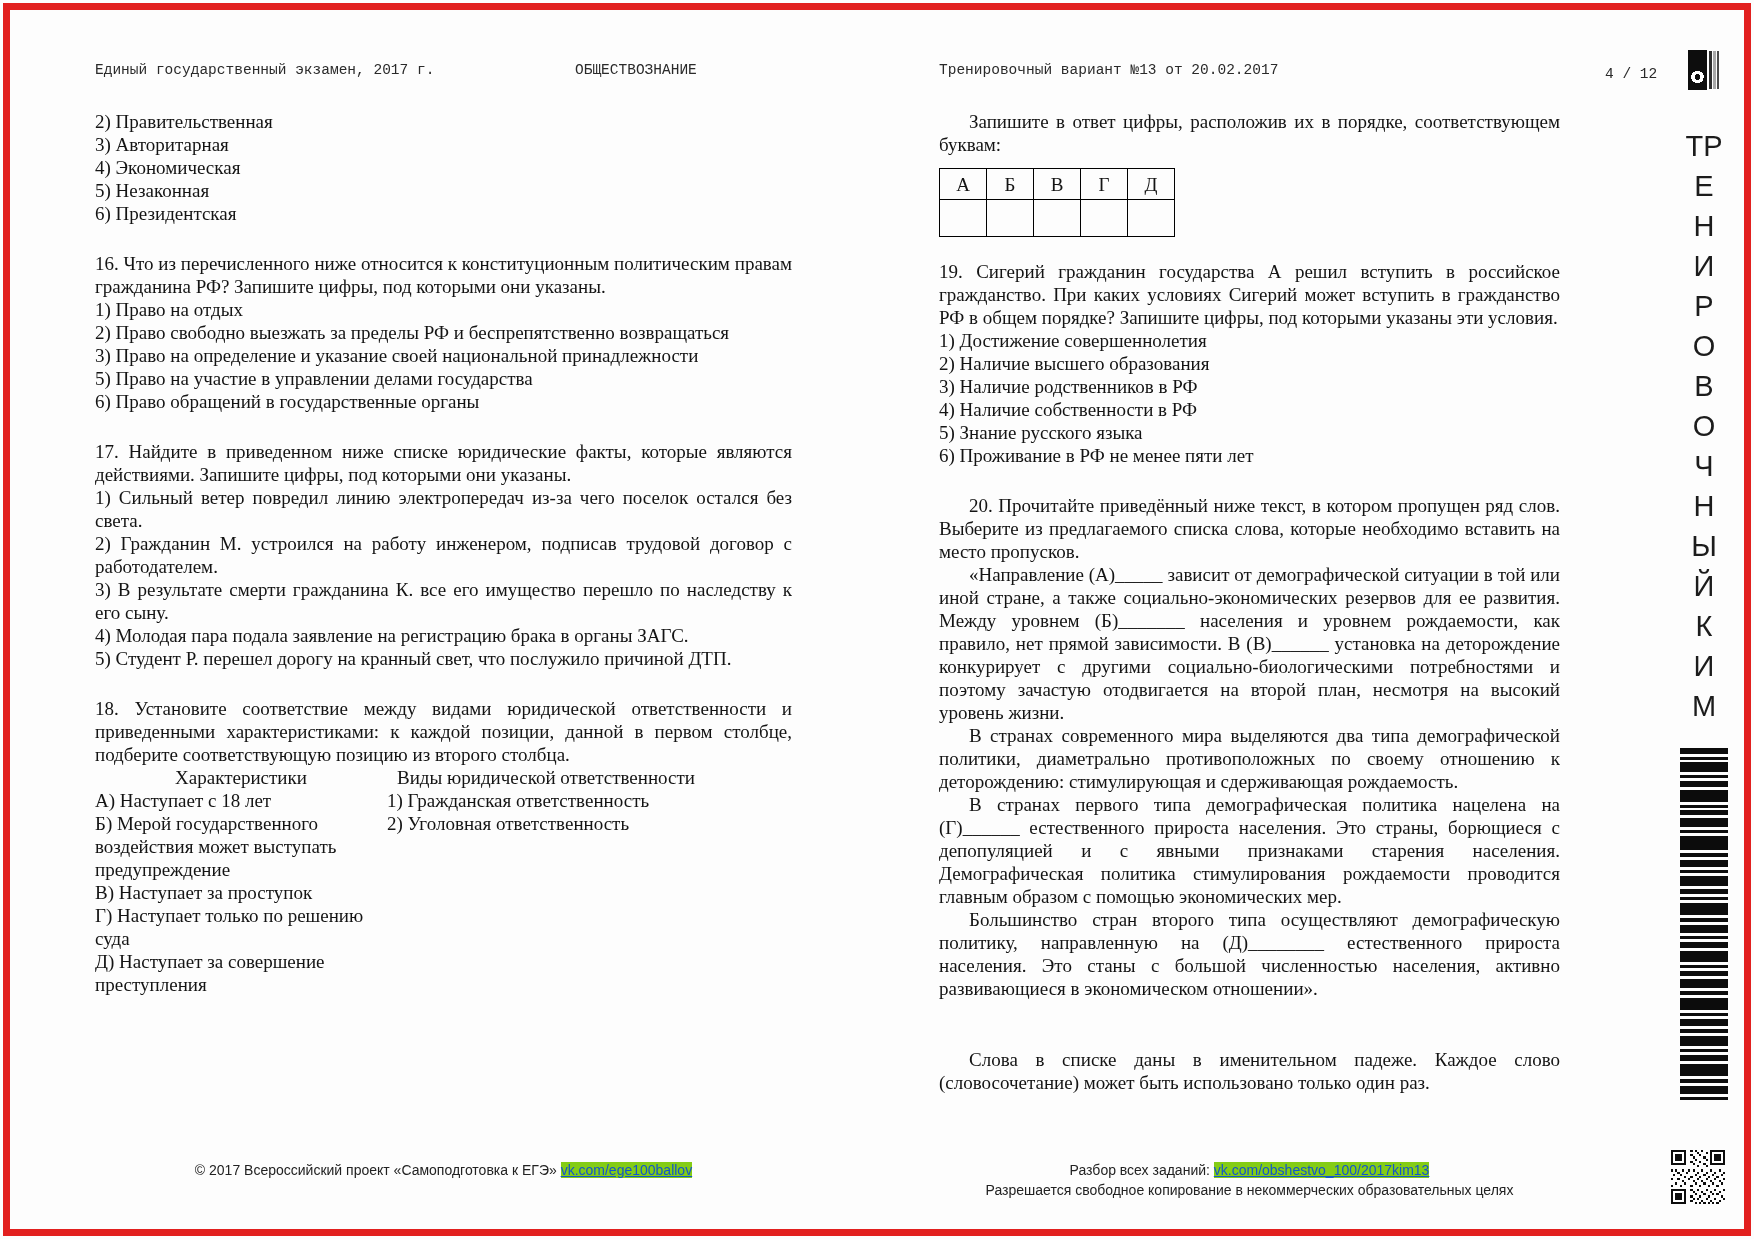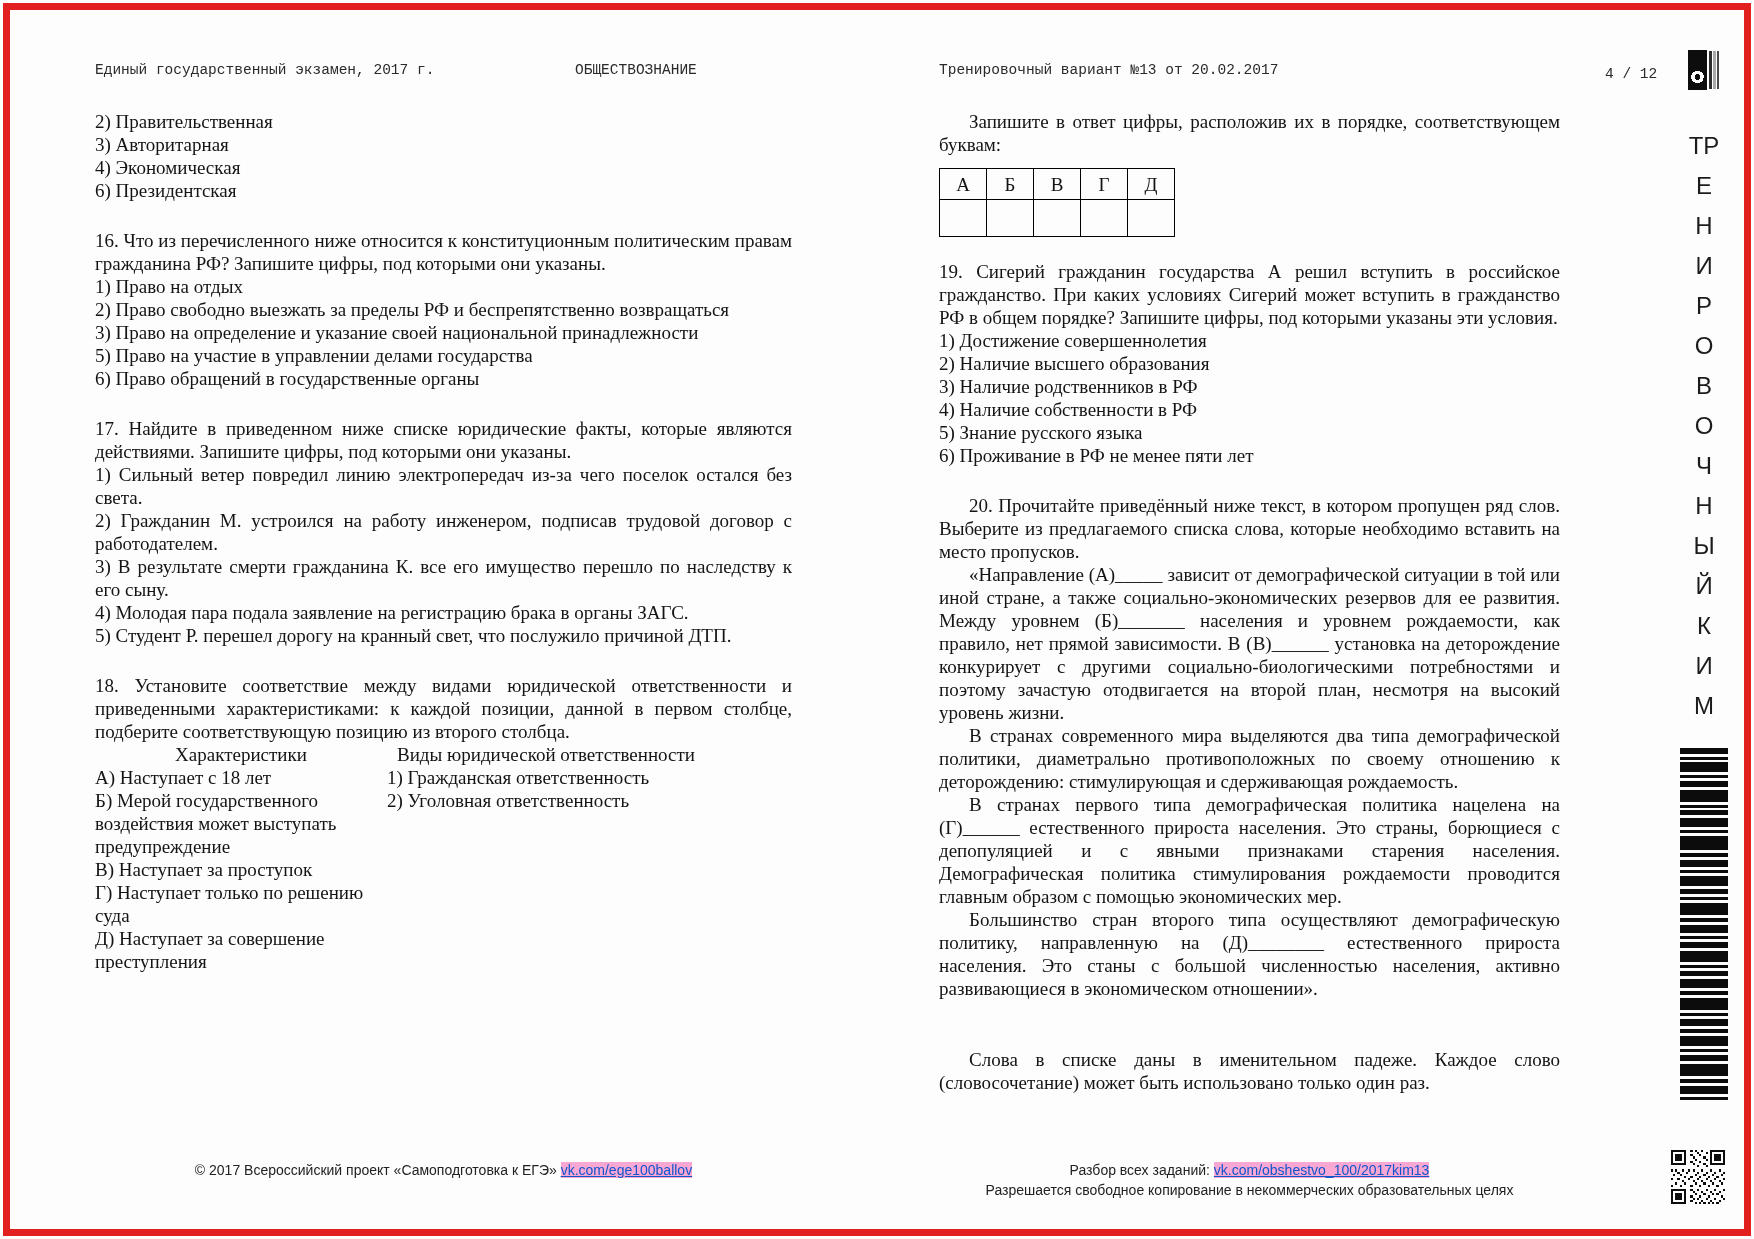--- a/index.html
+++ b/index.html
@@ -62,48 +62,49 @@
   .footer {
     position:absolute; top:1160px;
     font-family:"Liberation Sans", sans-serif;
     font-size:14px; line-height:20px;
     text-align:center; color:#222;
   }
   #footer-left  { left:95px;  width:697px; }
   #footer-right { left:939px; width:621px; }
   .link {
     color:#1155cc; text-decoration:underline;
-    background:#f9a8d4; cursor:pointer;
+    background:#84cc16; cursor:pointer;
   }
 
   
   #kim-vertical {
     position:absolute; left:1679px; top:126px; width:50px;
     font-family:"Liberation Sans", sans-serif;
-    font-size:24px; line-height:40px;
+    font-size:29px; line-height:40px;
     text-align:center; color:#1c1c1c;
   }
   #logo    { position:absolute; left:1688px; top:50px; }
   #barcode { position:absolute; left:1680px; top:748px; }
   #qr      { position:absolute; left:1671px; top:1150px; }
 </style>
 </head>
 <body>
 
 <div class="frame"></div>
 
 <div class="hdr" id="hdr-left">Единый государственный экзамен, 2017 г.</div>
 <div class="hdr" id="hdr-center">ОБЩЕСТВОЗНАНИЕ</div>
 <div class="hdr" id="hdr-right">Тренировочный вариант №13 от 20.02.2017</div>
 <div class="hdr" id="hdr-page">4 / 12</div>
 
 <div class="col" id="col-left">
   <div class="opt">2) Правительственная</div>
   <div class="opt">3) Авторитарная</div>
   <div class="opt">4) Экономическая</div>
+  <div class="opt">5) Незаконная</div>
   <div class="opt">6) Президентская</div>
 
   <p class="mt2">16. Что из перечисленного ниже относится к конституционным политическим правам гражданина РФ? Запишите цифры, под которыми они указаны.</p>
   <div class="opt">1) Право на отдых</div>
   <div class="opt">2) Право свободно выезжать за пределы РФ и беспрепятственно возвращаться</div>
   <div class="opt">3) Право на определение и указание своей национальной принадлежности</div>
   <div class="opt">5) Право на участие в управлении делами государства</div>
   <div class="opt">6) Право обращений в государственные органы</div>
 
   <p class="mt2">17. Найдите в приведенном ниже списке юридические факты, которые являются действиями. Запишите цифры, под которыми они указаны.</p>

